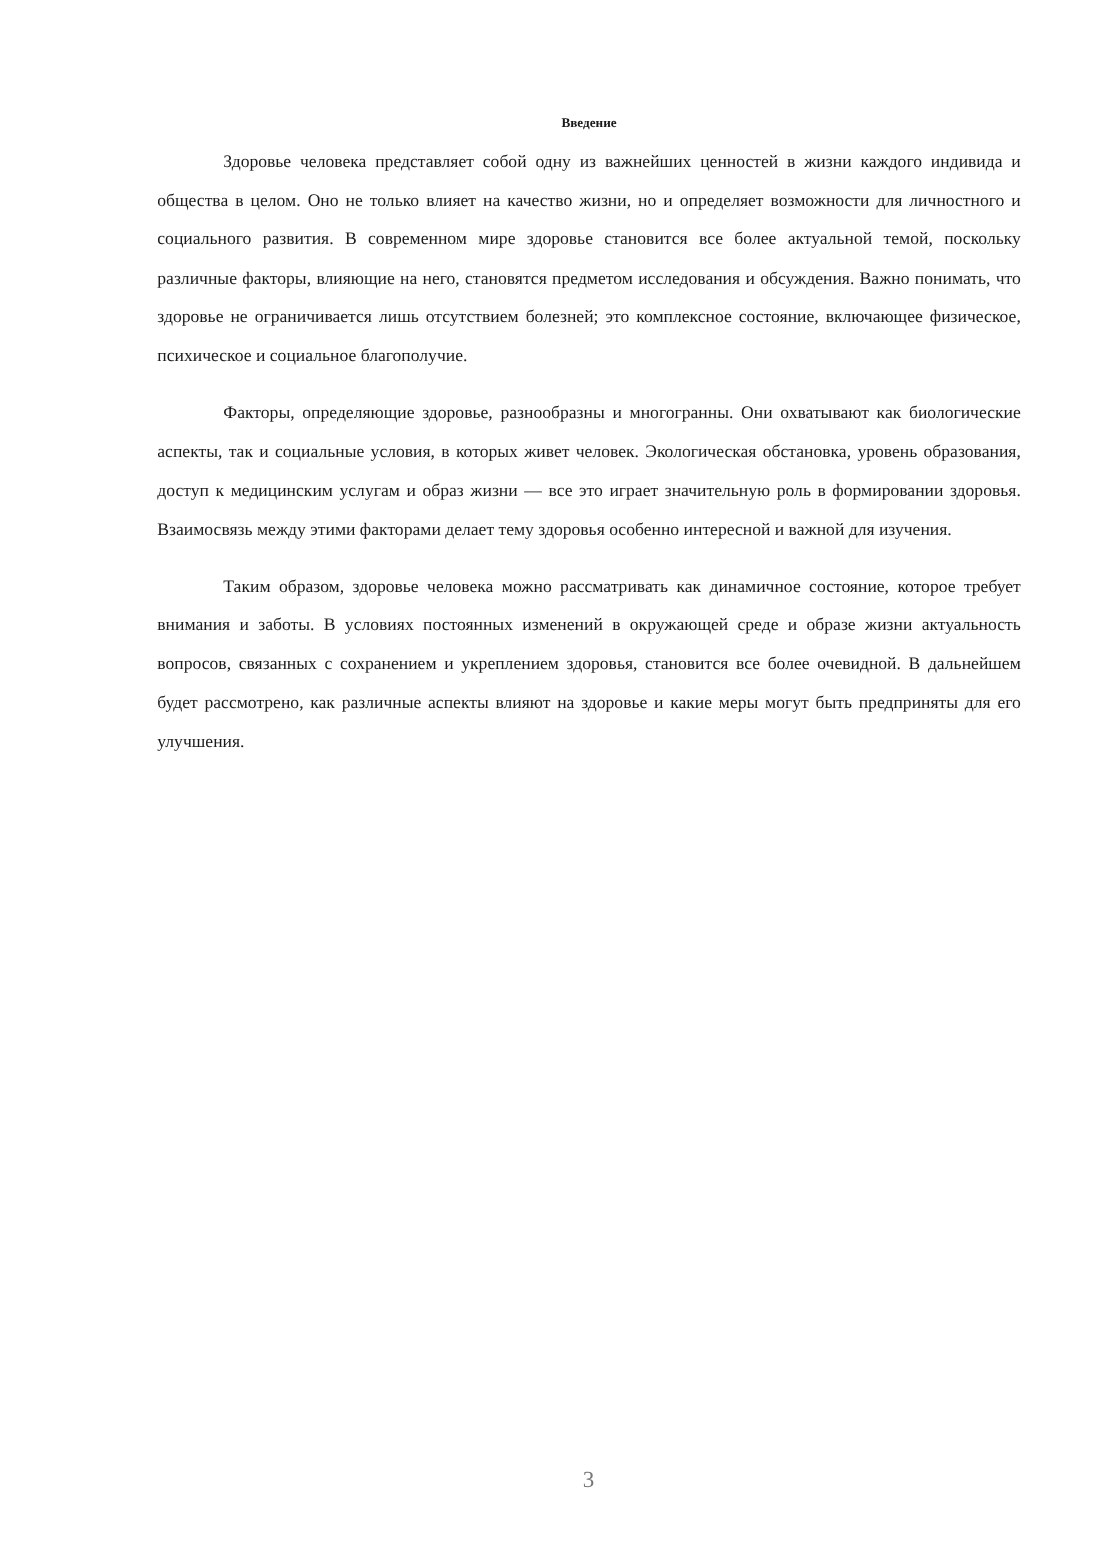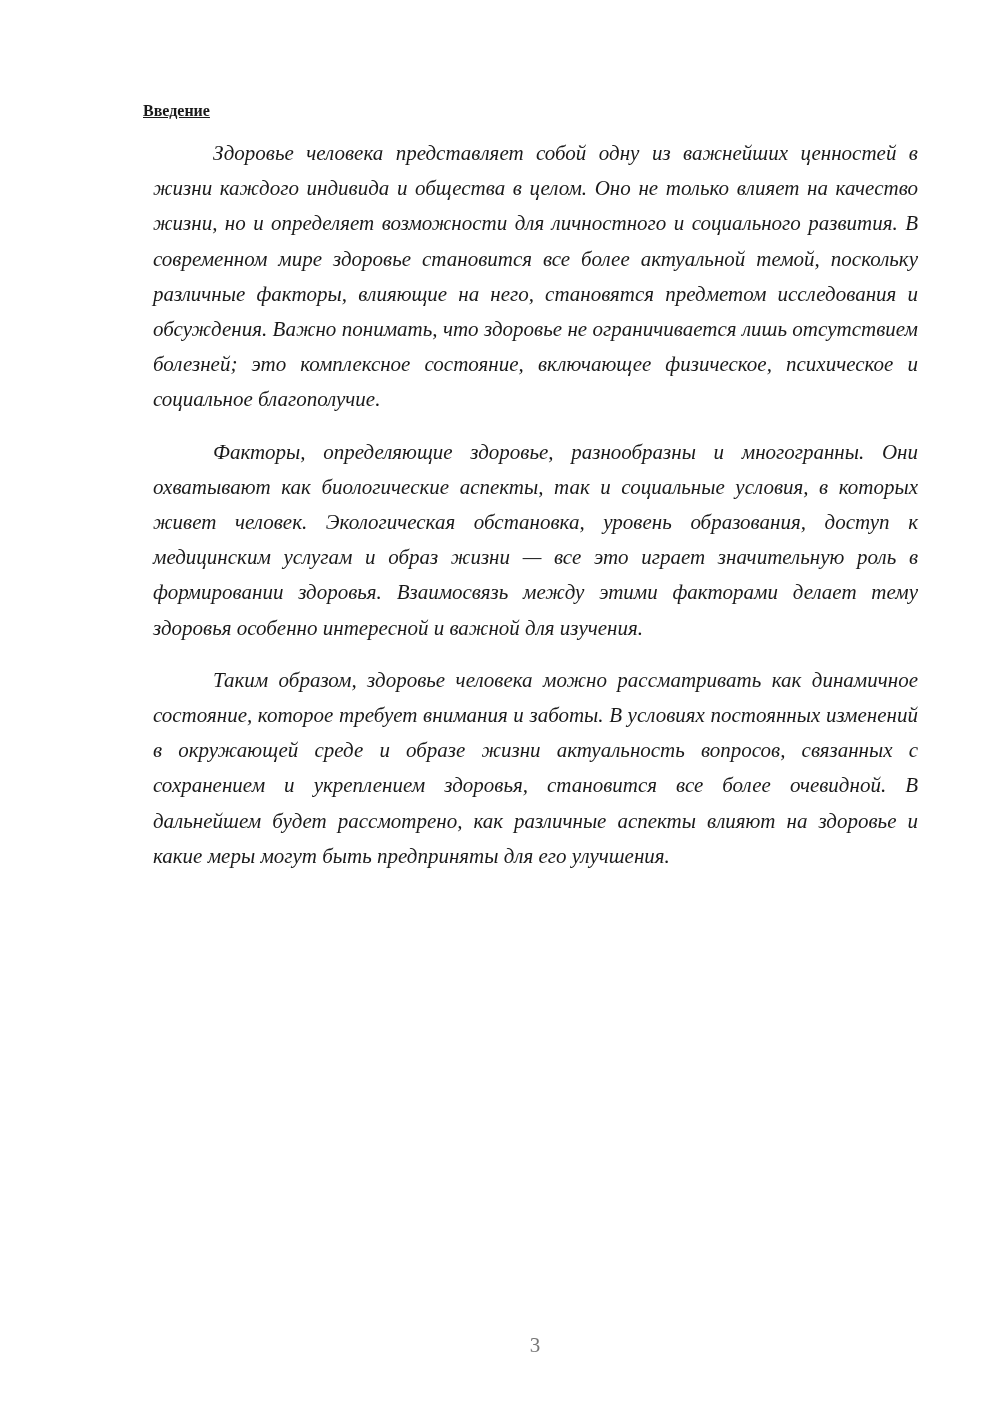--- a/index.html
+++ b/index.html
@@ -15,36 +15,34 @@
       font-family: "Liberation Serif", "DejaVu Serif", serif;
       color: #1a1a1a;
     }
     .page {
       position: absolute;
       left: 143px;
       top: 96px;
       width: 785px;
     }
     .heading {
-      text-align: left;
+      text-align: center;
       font-weight: bold;
-      font-size: 16px;
+      font-size: 12px;
       line-height: 30px;
       margin: 0 0 4px 0;
       padding-left: 0;
-      text-decoration: underline;
     }
     .para {
-      margin: 10px;
-      font-size: 21px;
+      margin: 0;
+      font-size: 16px;
       line-height: 35.2px;
       text-align: justify;
       text-indent: 60px;
       hyphens: none;
-      font-style: italic;
     }
     .para + .para {
       margin-top: 17px;
     }
     .page-number {
       position: absolute;
       left: 0;
       width: 1070px;
       top: 1333px;
       text-align: center;

